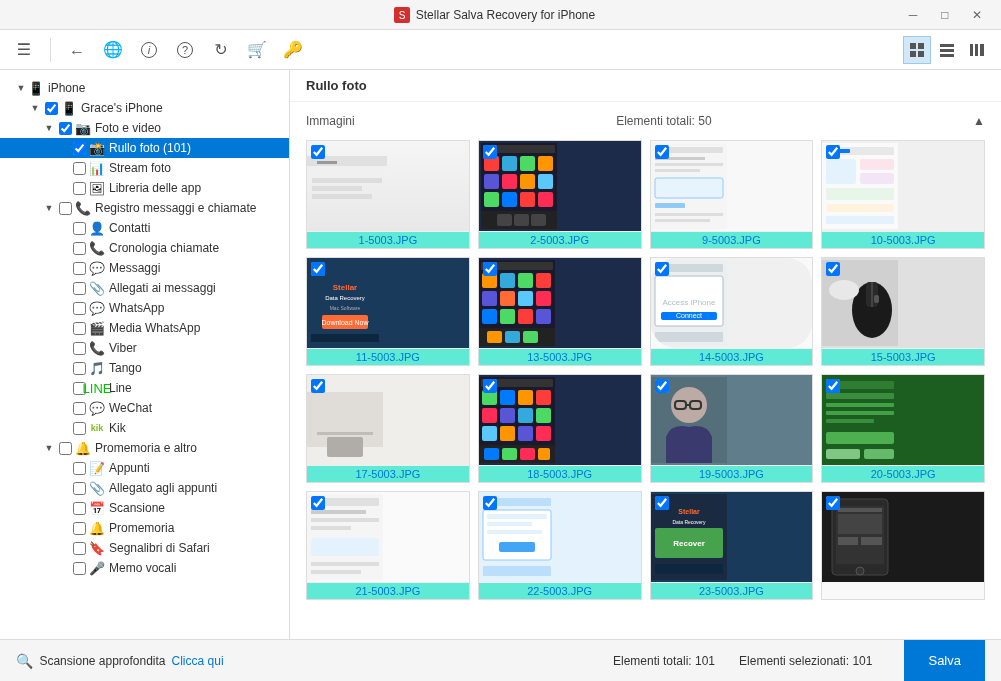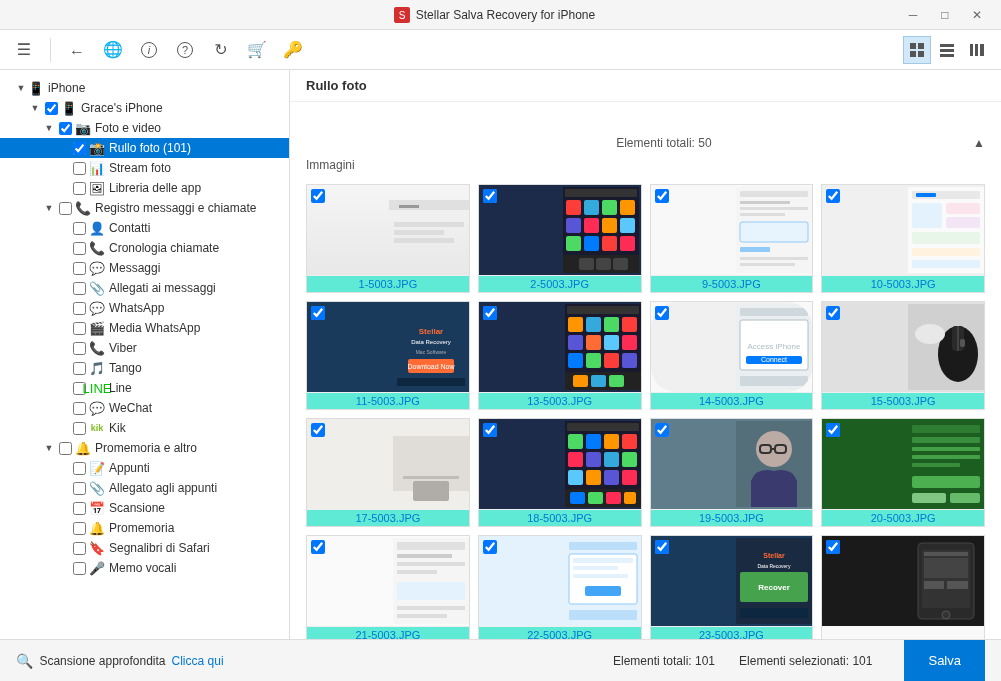--- a/index.html
+++ b/index.html
@@ -37,31 +37,31 @@
     .indent4 { padding-left: 56px; }
 
     
     .content { flex: 1; display: flex; flex-direction: column; overflow: hidden; background: #fff; }
     .content-header { padding: 8px 16px; border-bottom: 1px solid #eee; }
     .content-title { font-size: 13px; font-weight: 600; color: #333; }
     .content-body { flex: 1; overflow-y: auto; padding: 8px; }
 
     
     .section-header { display: flex; align-items: center; justify-content: space-between; padding: 4px 8px; margin-bottom: 4px; }
-    .section-title { font-size: 12px; color: #555; margin-top: 44px; }
+    .section-title { font-size: 12px; color: #555; }
     .section-count { font-size: 12px; color: #555; }
     .section-collapse { background: transparent; border: none; cursor: pointer; color: #555; font-size: 12px; }
 
     .image-grid { display: grid; grid-template-columns: repeat(4, 1fr); gap: 8px; padding: 4px 8px; }
     .image-card { border: 1px solid #ddd; background: #f9f9f9; position: relative; cursor: pointer; }
     .image-check { position: absolute; top: 4px; left: 4px; width: 14px; height: 14px; z-index: 2; }
     .image-label { font-size: 11px; text-align: center; padding: 2px 4px; color: #0078d7; border-top: 1px solid #eee; background: #5eead4; }
 
     
-    .thumb-img { width: 100%; height: 90px; display: flex; align-items: center; justify-content: flex-end; font-size: 10px; color: #999; position: relative; overflow: hidden; }
+    .thumb-img { width: 100%; height: 90px; display: flex; align-items: center; justify-content: flex-start; font-size: 10px; color: #999; position: relative; overflow: hidden; }
 
     
     .bottombar { height: 42px; background: #f5f5f5; border-top: 1px solid #ddd; display: flex; align-items: center; padding: 0 16px; gap: 16px; }
     .bottom-scan { display: flex; align-items: center; gap: 6px; }
     .scan-icon { color: #555; font-size: 14px; }
     .scan-label { font-size: 12px; color: #333; }
     .scan-link { font-size: 12px; color: #0078d7; cursor: pointer; text-decoration: none; }
     .bottom-stats { margin-left: auto; display: flex; gap: 24px; font-size: 12px; color: #333; }
     .save-btn { margin-left: 16px; background: #0078d7; color: white; border: none; padding: 8px 24px; font-size: 13px; cursor: pointer; height: 42px; }
 

